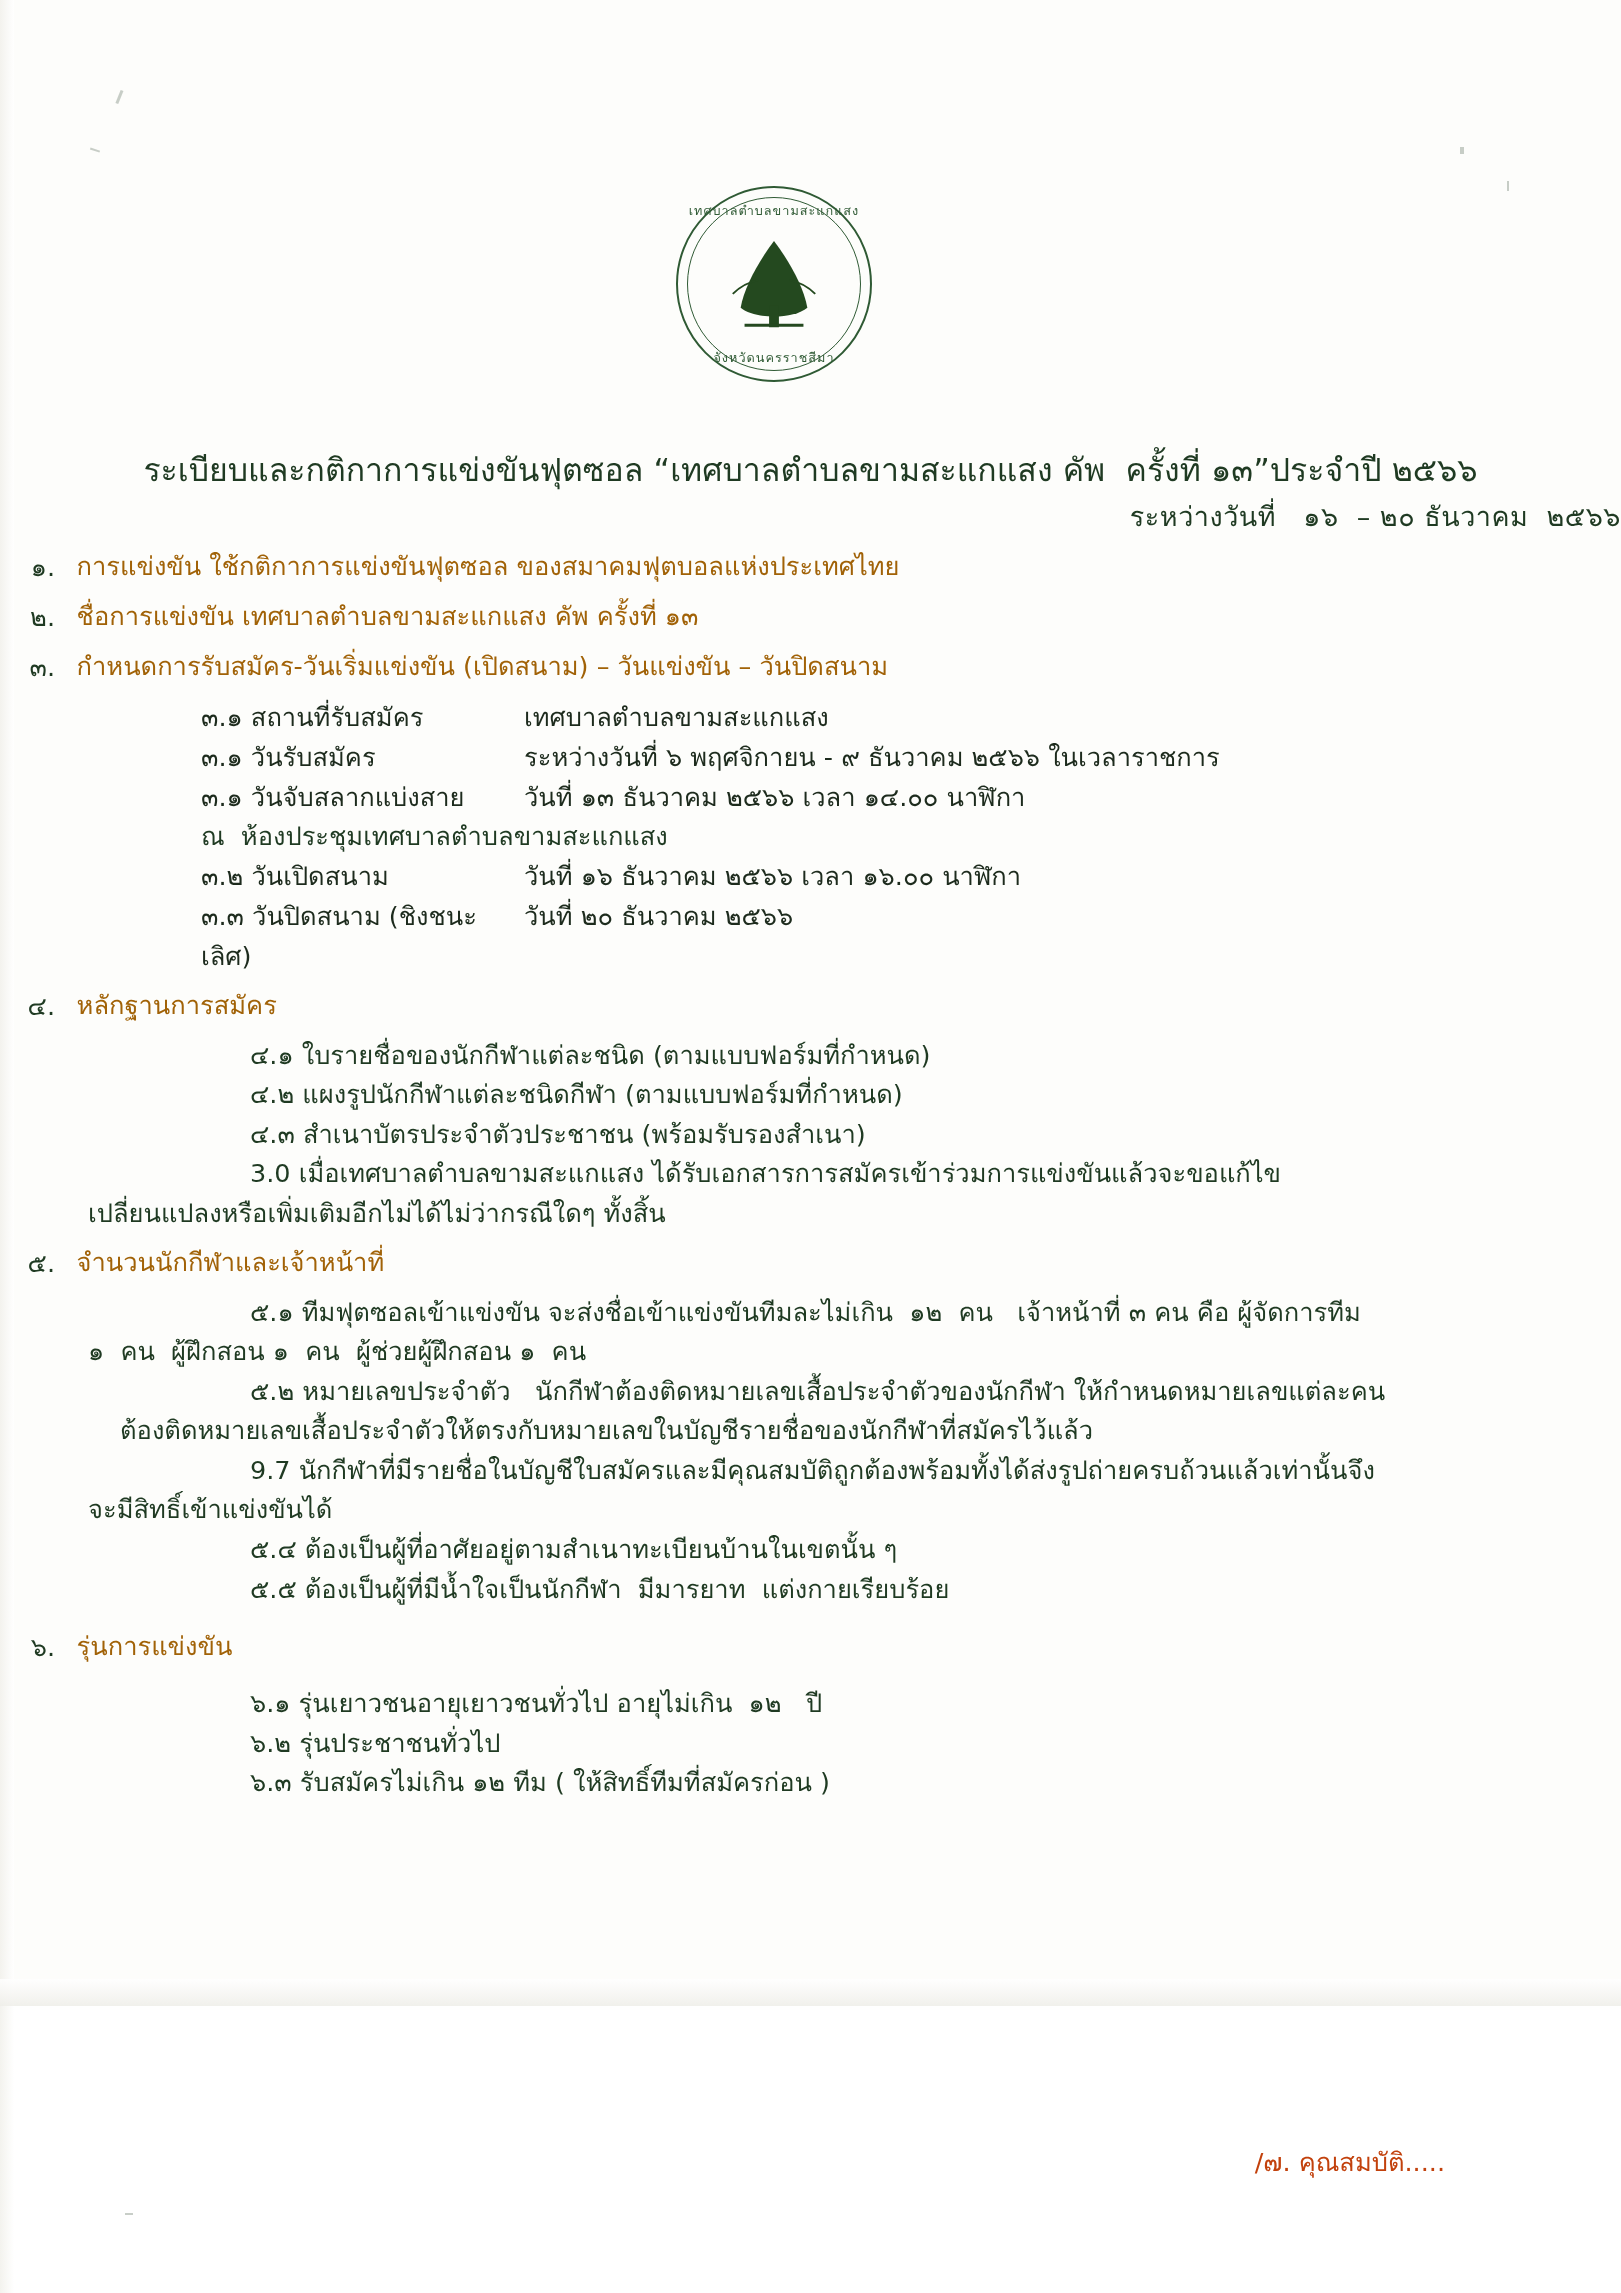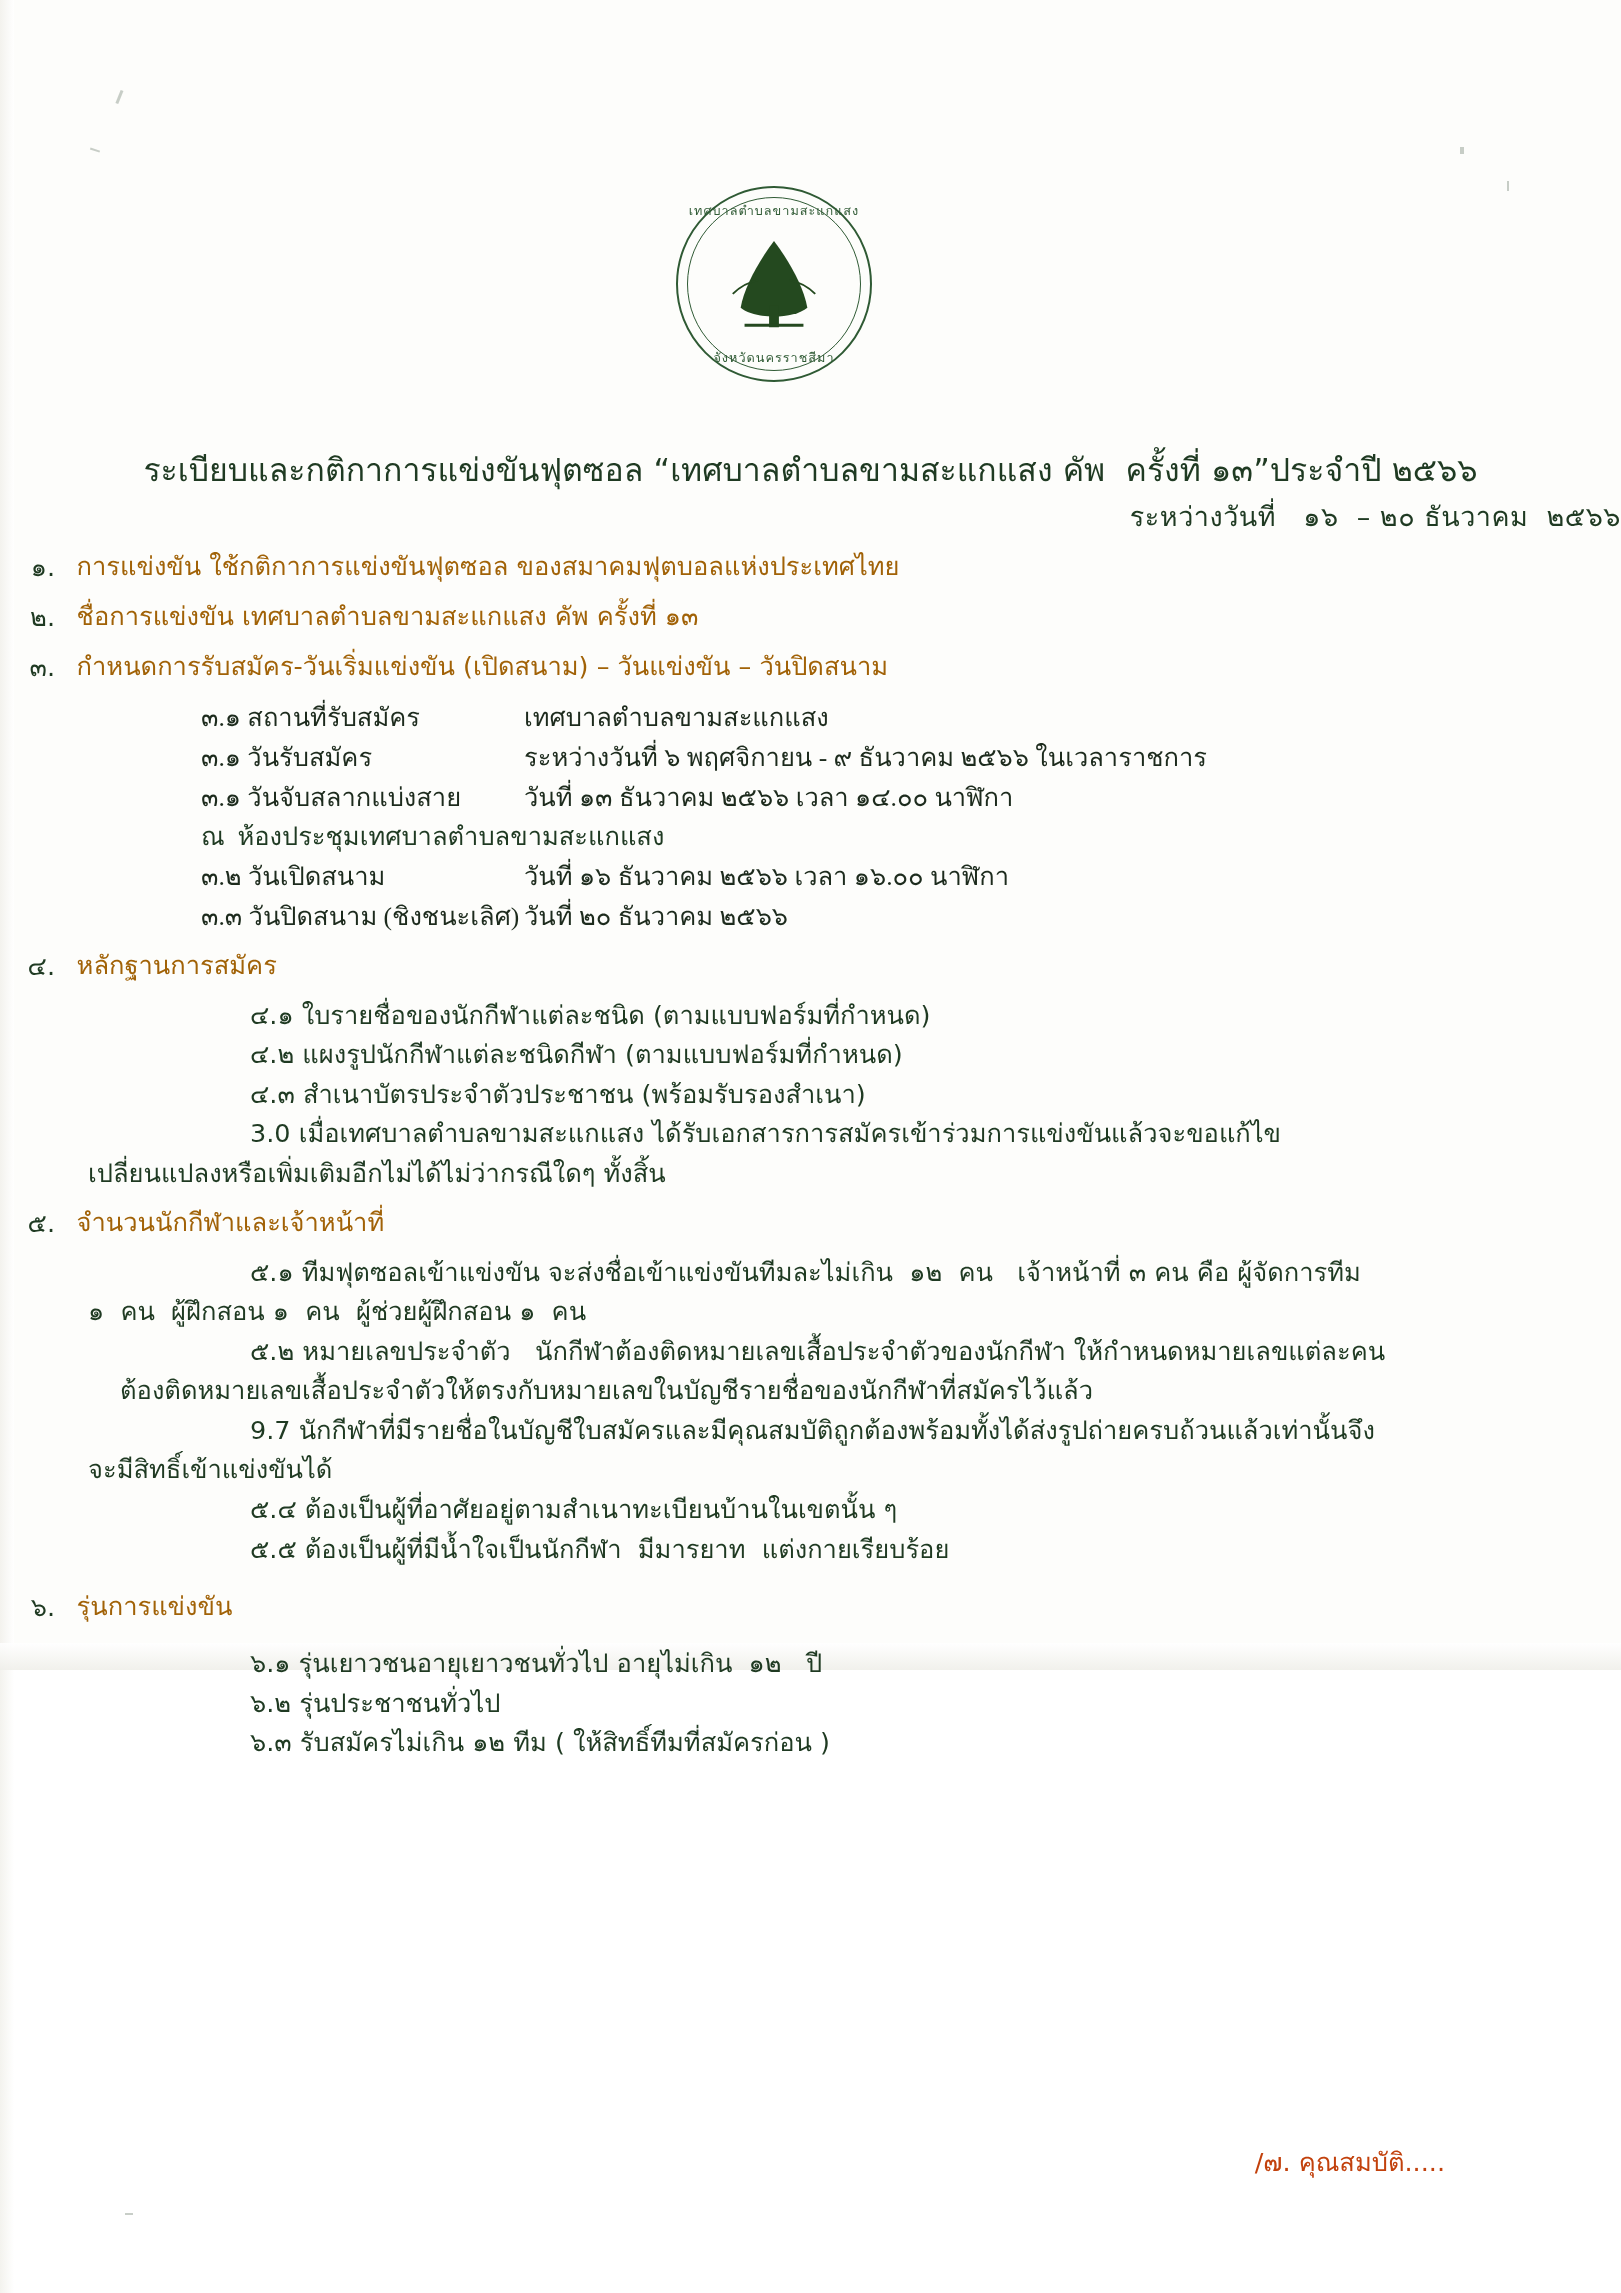--- a/index.html
+++ b/index.html
@@ -11,21 +11,21 @@
     width: 1621px;
     height: 2294px;
     font-family: "DejaVu Sans", sans-serif;
     color: #1d2b1d;
     position: relative;
     overflow: hidden;
   }
   .page {
     position: relative;
     width: 1621px;
-    height: 1670px;
+    height: 2006px;
     background: #fdfdfb;
     box-sizing: border-box;
     padding: 0;
   }
   
   .scan-edge-left {
     position: absolute;
     left: 0; top: 0;
     width: 13.7px; height: 2294px;
     background: linear-gradient(to right, #f2f1ec, #ffffff);
@@ -117,21 +117,21 @@
     flex: 0 0 auto;
     font-size: 25.5px;
     color: #1f3a22;
   }
   .body-txt {
     flex: 1 1 auto;
     font-size: 25.5px;
     color: #a16207;
     line-height: 1.5;
   }
-  .indent-1 { padding-left: 201px; font-family: Liberation Serif, serif; }
+  .indent-1 { padding-left: 201px; }
   .indent-2 { padding-left: 250px; }
 
   .kv {
     display: flex;
     align-items: flex-start;
   }
   .kv .k {
     width: 323px;
     flex: 0 0 auto;
     font-size: 25.5px;

